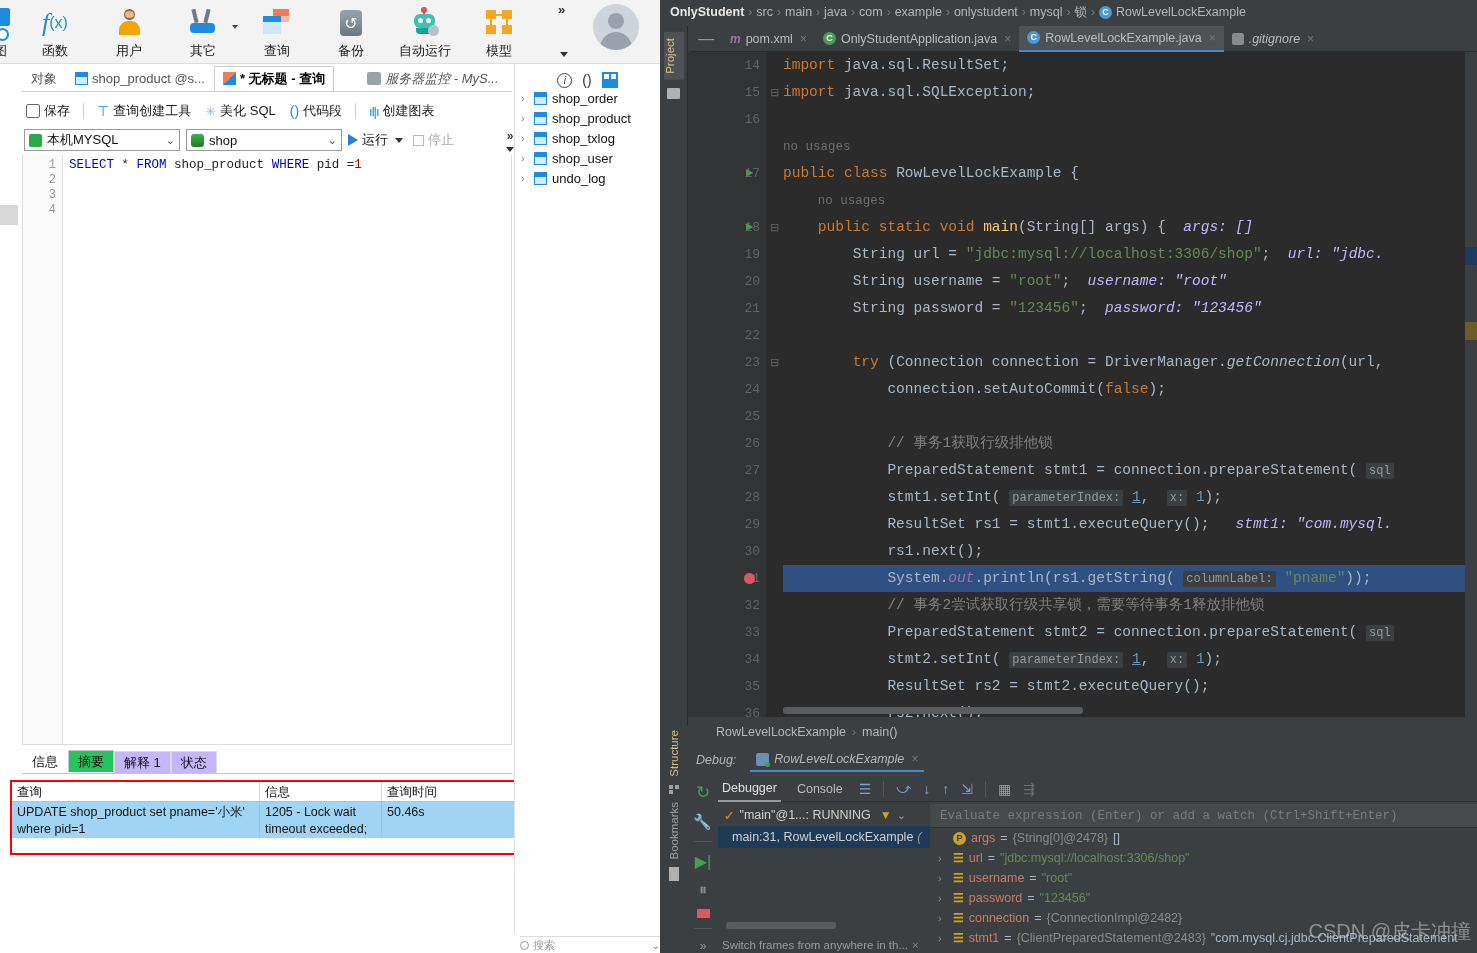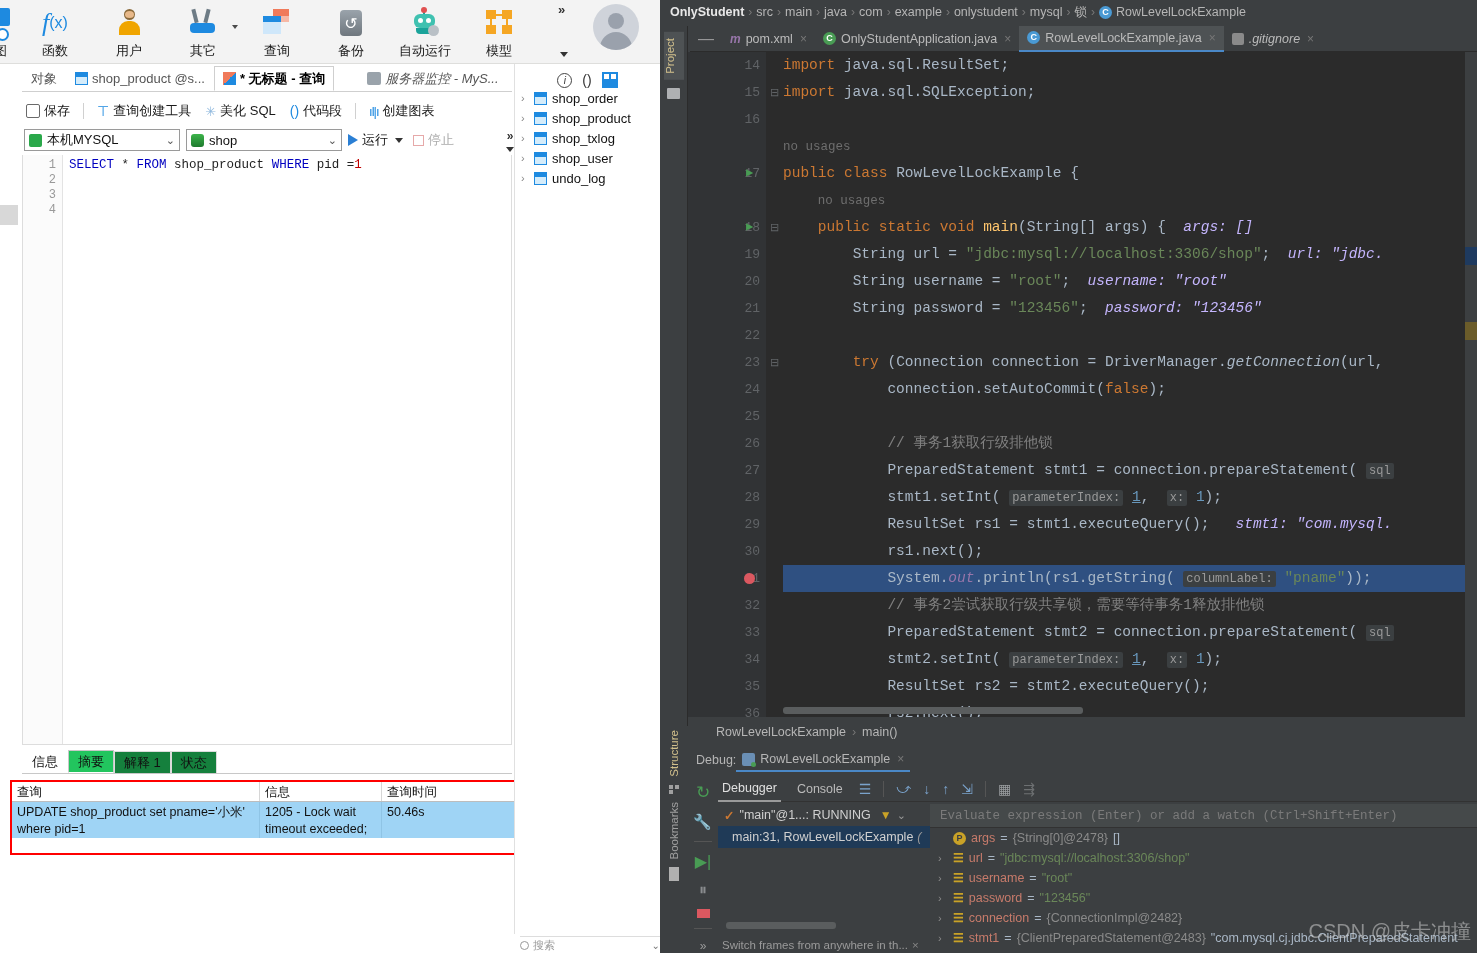--- a/index.html
+++ b/index.html
@@ -113,21 +113,21 @@
   
   .res-tabs {
     position:absolute; left: 22px; top: 750px; width: 490px; height: 24px;
     display:flex; align-items:flex-end; border-bottom:1px solid #c8c8c8;
   }
   .res-tab {
     height:22px; padding: 0 9px; font-size:13px; color:#111; display:flex; align-items:center;
     border:1px solid transparent; background:transparent; white-space:nowrap;
   }
   .res-tab.sel { background:#22c55e; border:1px solid #c8c8c8; border-bottom-color:#fff; height:23px;}
-  .res-tab.dim { background:#15803d; border:1px solid #dcdcdc; border-bottom:none; }
+  .res-tab.dim { background:#c4b5fd; border:1px solid #dcdcdc; border-bottom:none; }
 
   .res-box {
     position:absolute; left: 10px; top: 780px; width: 536px; height: 75px;
     border: 2px solid #ff0000;
   }
   .res-table { position:absolute; left:12px; top:782px; width:532px; }
   .rt-head { display:flex; height:20px; font-size:12.5px; color:#111; background:#fff;
     border-bottom:1px solid #bdbdbd; }
   .rt-head > div { padding: 2px 4px 0 5px; border-right:1px solid #d6d6d6; }
   .rt-row { display:flex; font-size:12.5px; color:#111; background:#9fd4f5; height:36px; }
@@ -231,21 +231,21 @@
   .ed-hscroll { position:absolute; left: 95px; bottom: 3px; width: 300px; height:7px; background:#5a5d5e; border-radius:3px;}
 
   
   .idea-crumb2 {
     position:absolute; left: 688px; top: 722px; width: 789px; height: 20px;
     display:flex; align-items:center; gap:6px; font-size:12.5px; color:#b6b6b6; padding-left:28px;
     background:#3c3f41;
   }
   .debug-header {
     position:absolute; left: 688px; top: 748px; width: 789px; height: 24px;
-    display:flex; align-items:center; gap:0; font-size:12.5px; color:#b6b6b6; padding-left:8px;
+    display:flex; align-items:center; gap:14px; font-size:12.5px; color:#b6b6b6; padding-left:8px;font-style:italic;
   }
   .dbg-tab { display:flex; align-items:center; gap:5px; padding: 0 6px; height:24px;
     border-bottom:2px solid #4a88c7; }
   .dbg-sq { width:13px;height:13px; background:#6a8fb5; border-radius:2px; position:relative;}
   .dbg-sq::after{content:"";position:absolute;right:-1px;bottom:-1px;width:5px;height:5px;border-radius:50%;background:#499c54;}
 
   .dbg-rail {
     position:absolute; left:660px; top:726px; width:28px; height:227px; background:#3c3f41;
   }
   .dbg-rail-lbl { writing-mode: vertical-rl; transform: rotate(180deg); font-size:11.5px;

